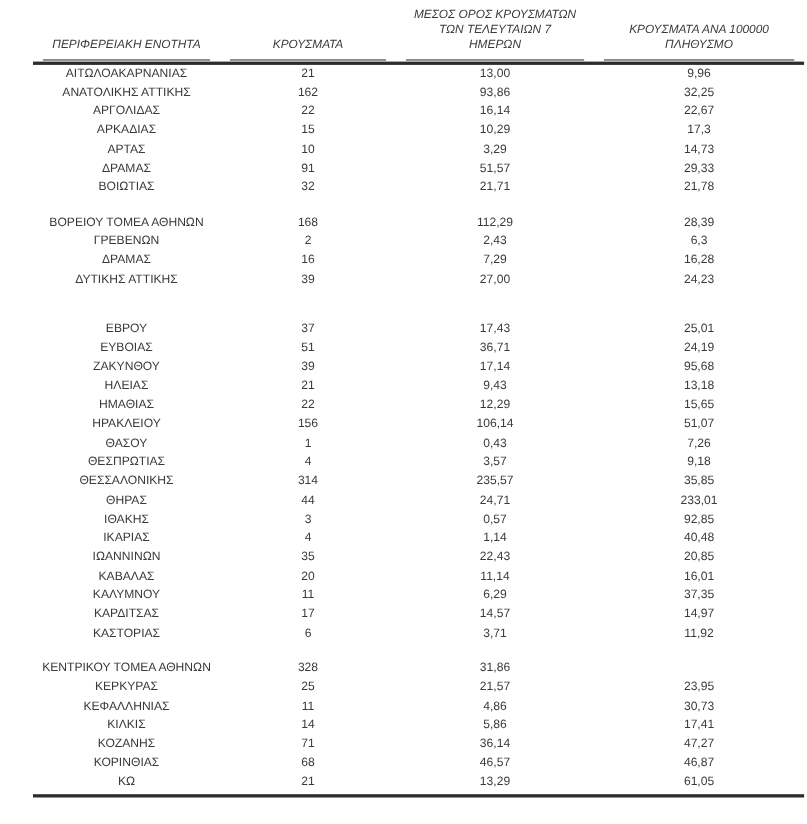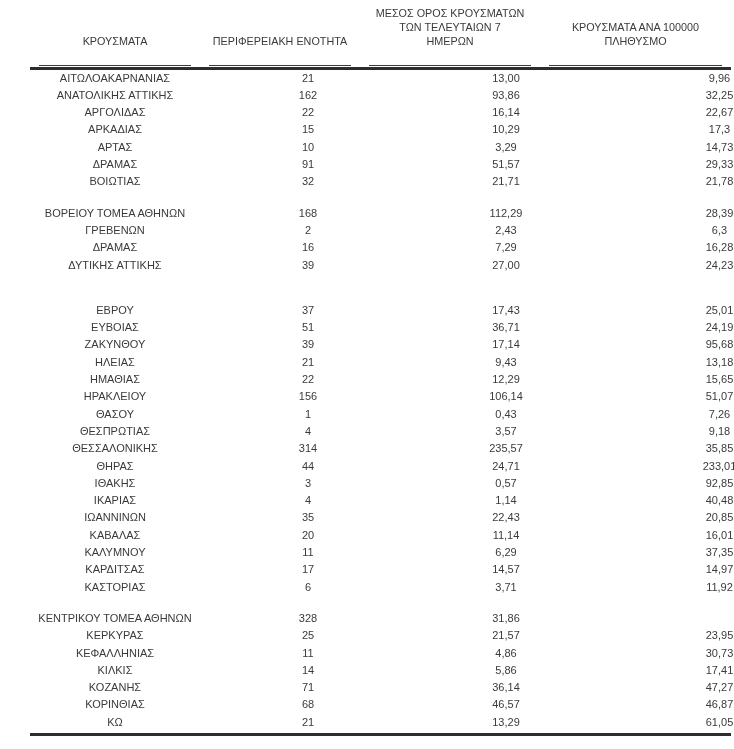--- a/index.html
+++ b/index.html
@@ -26,61 +26,61 @@
     display: grid;
     grid-template-columns: 170px 160px 180px 191px;
     align-items: end;
   }
   .hcell {
     text-align: center;
     font-size: 10.8px;
     line-height: 14px;
     border-bottom: 1.6px solid #3b3b3b;
     margin: 0 9px;
-    padding-bottom: 17px;
+    padding-bottom: 6px;
     white-space: nowrap;
+    font-style: italic;
   }
   .hcell div { white-space: nowrap; }
   .thick-rule {
     height: 2.6px;
     background: #2d2d2d;
     margin-top: 1px;
   }
   .thick-rule.bottom {
     margin-top: 2px;
   }
   .drow {
     display: grid;
     grid-template-columns: 170px 160px 180px 191px;
     height: 17.3px;
     line-height: 17.3px;
     font-size: 11px;
-    gap: 28px;
   }
   .cell {
     text-align: center;
     white-space: nowrap;
     overflow: visible;
   }
   .gap {
     height: 14px;
   }
 </style>
 </head>
 <body>
 
 <div class="page">
   <div class="tablewrap">
 
     <div class="hrow">
       <div class="hcell">
+        <div>ΠΕΡΙΦΕΡΕΙΑΚΗ ΕΝΟΤΗΤΑ</div>
+      </div>
+      <div class="hcell">
         <div>ΚΡΟΥΣΜΑΤΑ</div>
-      </div>
-      <div class="hcell">
-        <div>ΠΕΡΙΦΕΡΕΙΑΚΗ ΕΝΟΤΗΤΑ</div>
       </div>
       <div class="hcell">
         <div>ΜΕΣΟΣ ΟΡΟΣ ΚΡΟΥΣΜΑΤΩΝ</div>
         <div>ΤΩΝ ΤΕΛΕΥΤΑΙΩΝ 7</div>
         <div>ΗΜΕΡΩΝ</div>
       </div>
       <div class="hcell">
         <div>ΚΡΟΥΣΜΑΤΑ ΑΝΑ 100000</div>
         <div>ΠΛΗΘΥΣΜΟ</div>
       </div>

